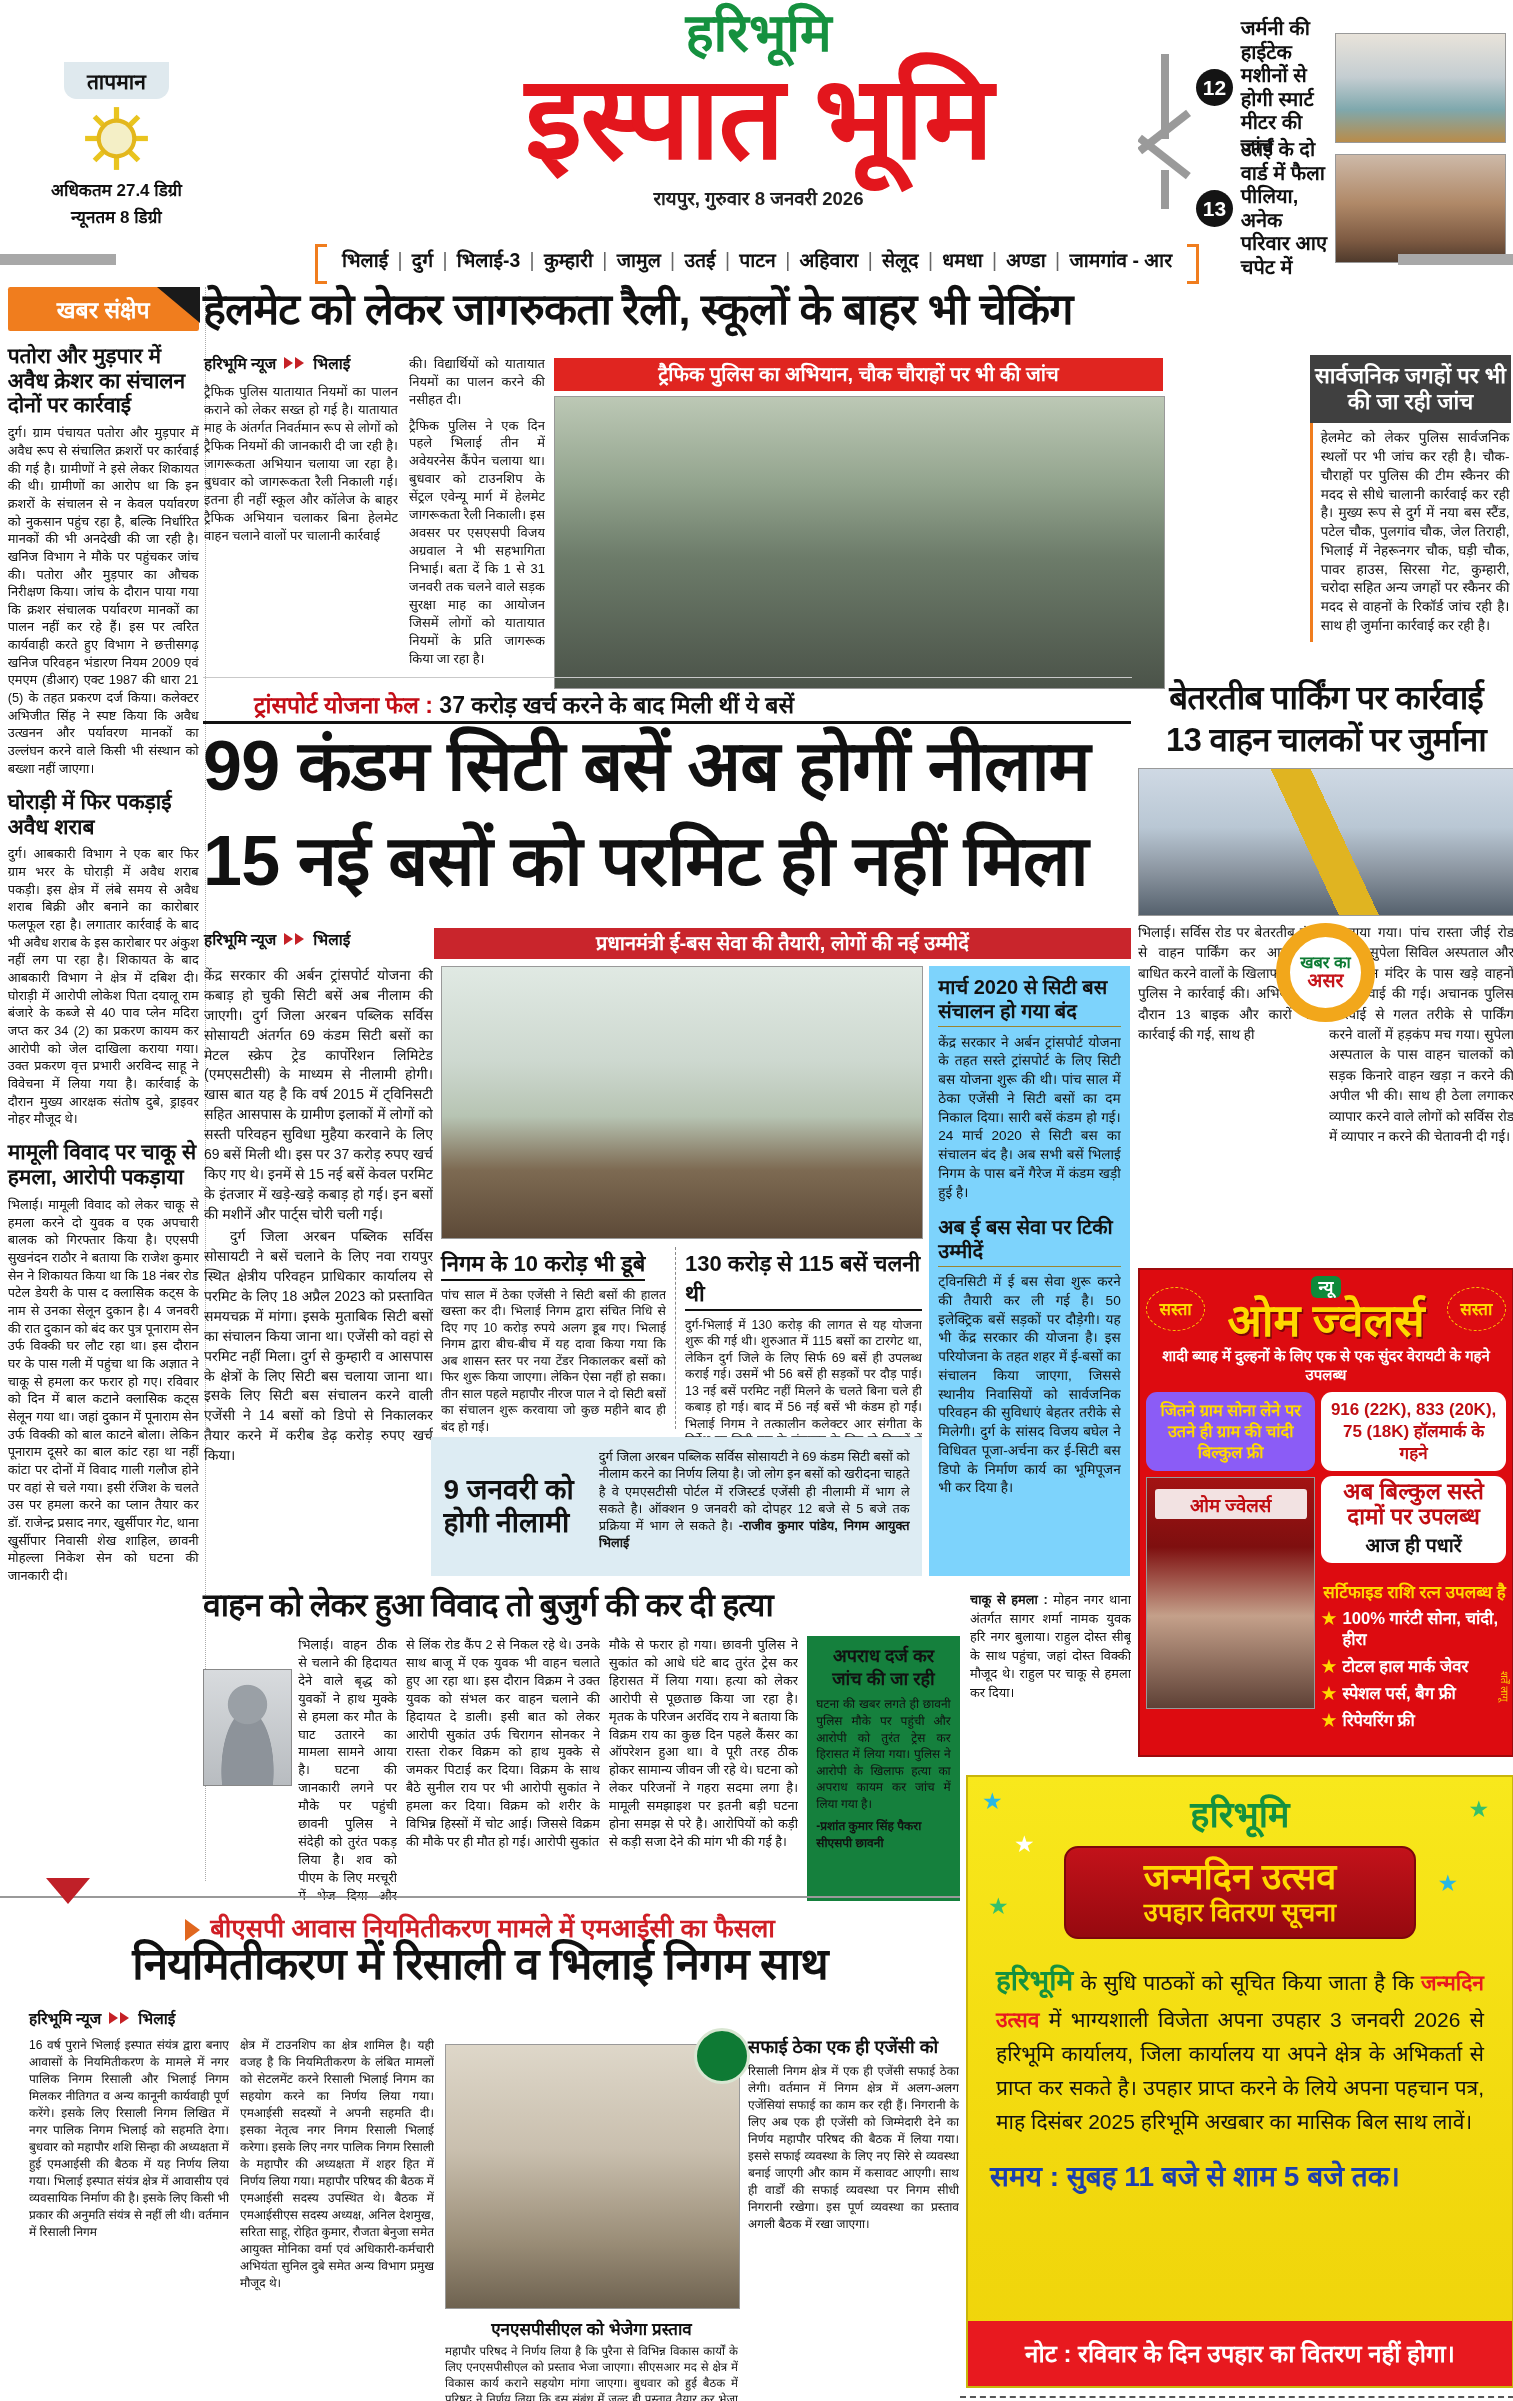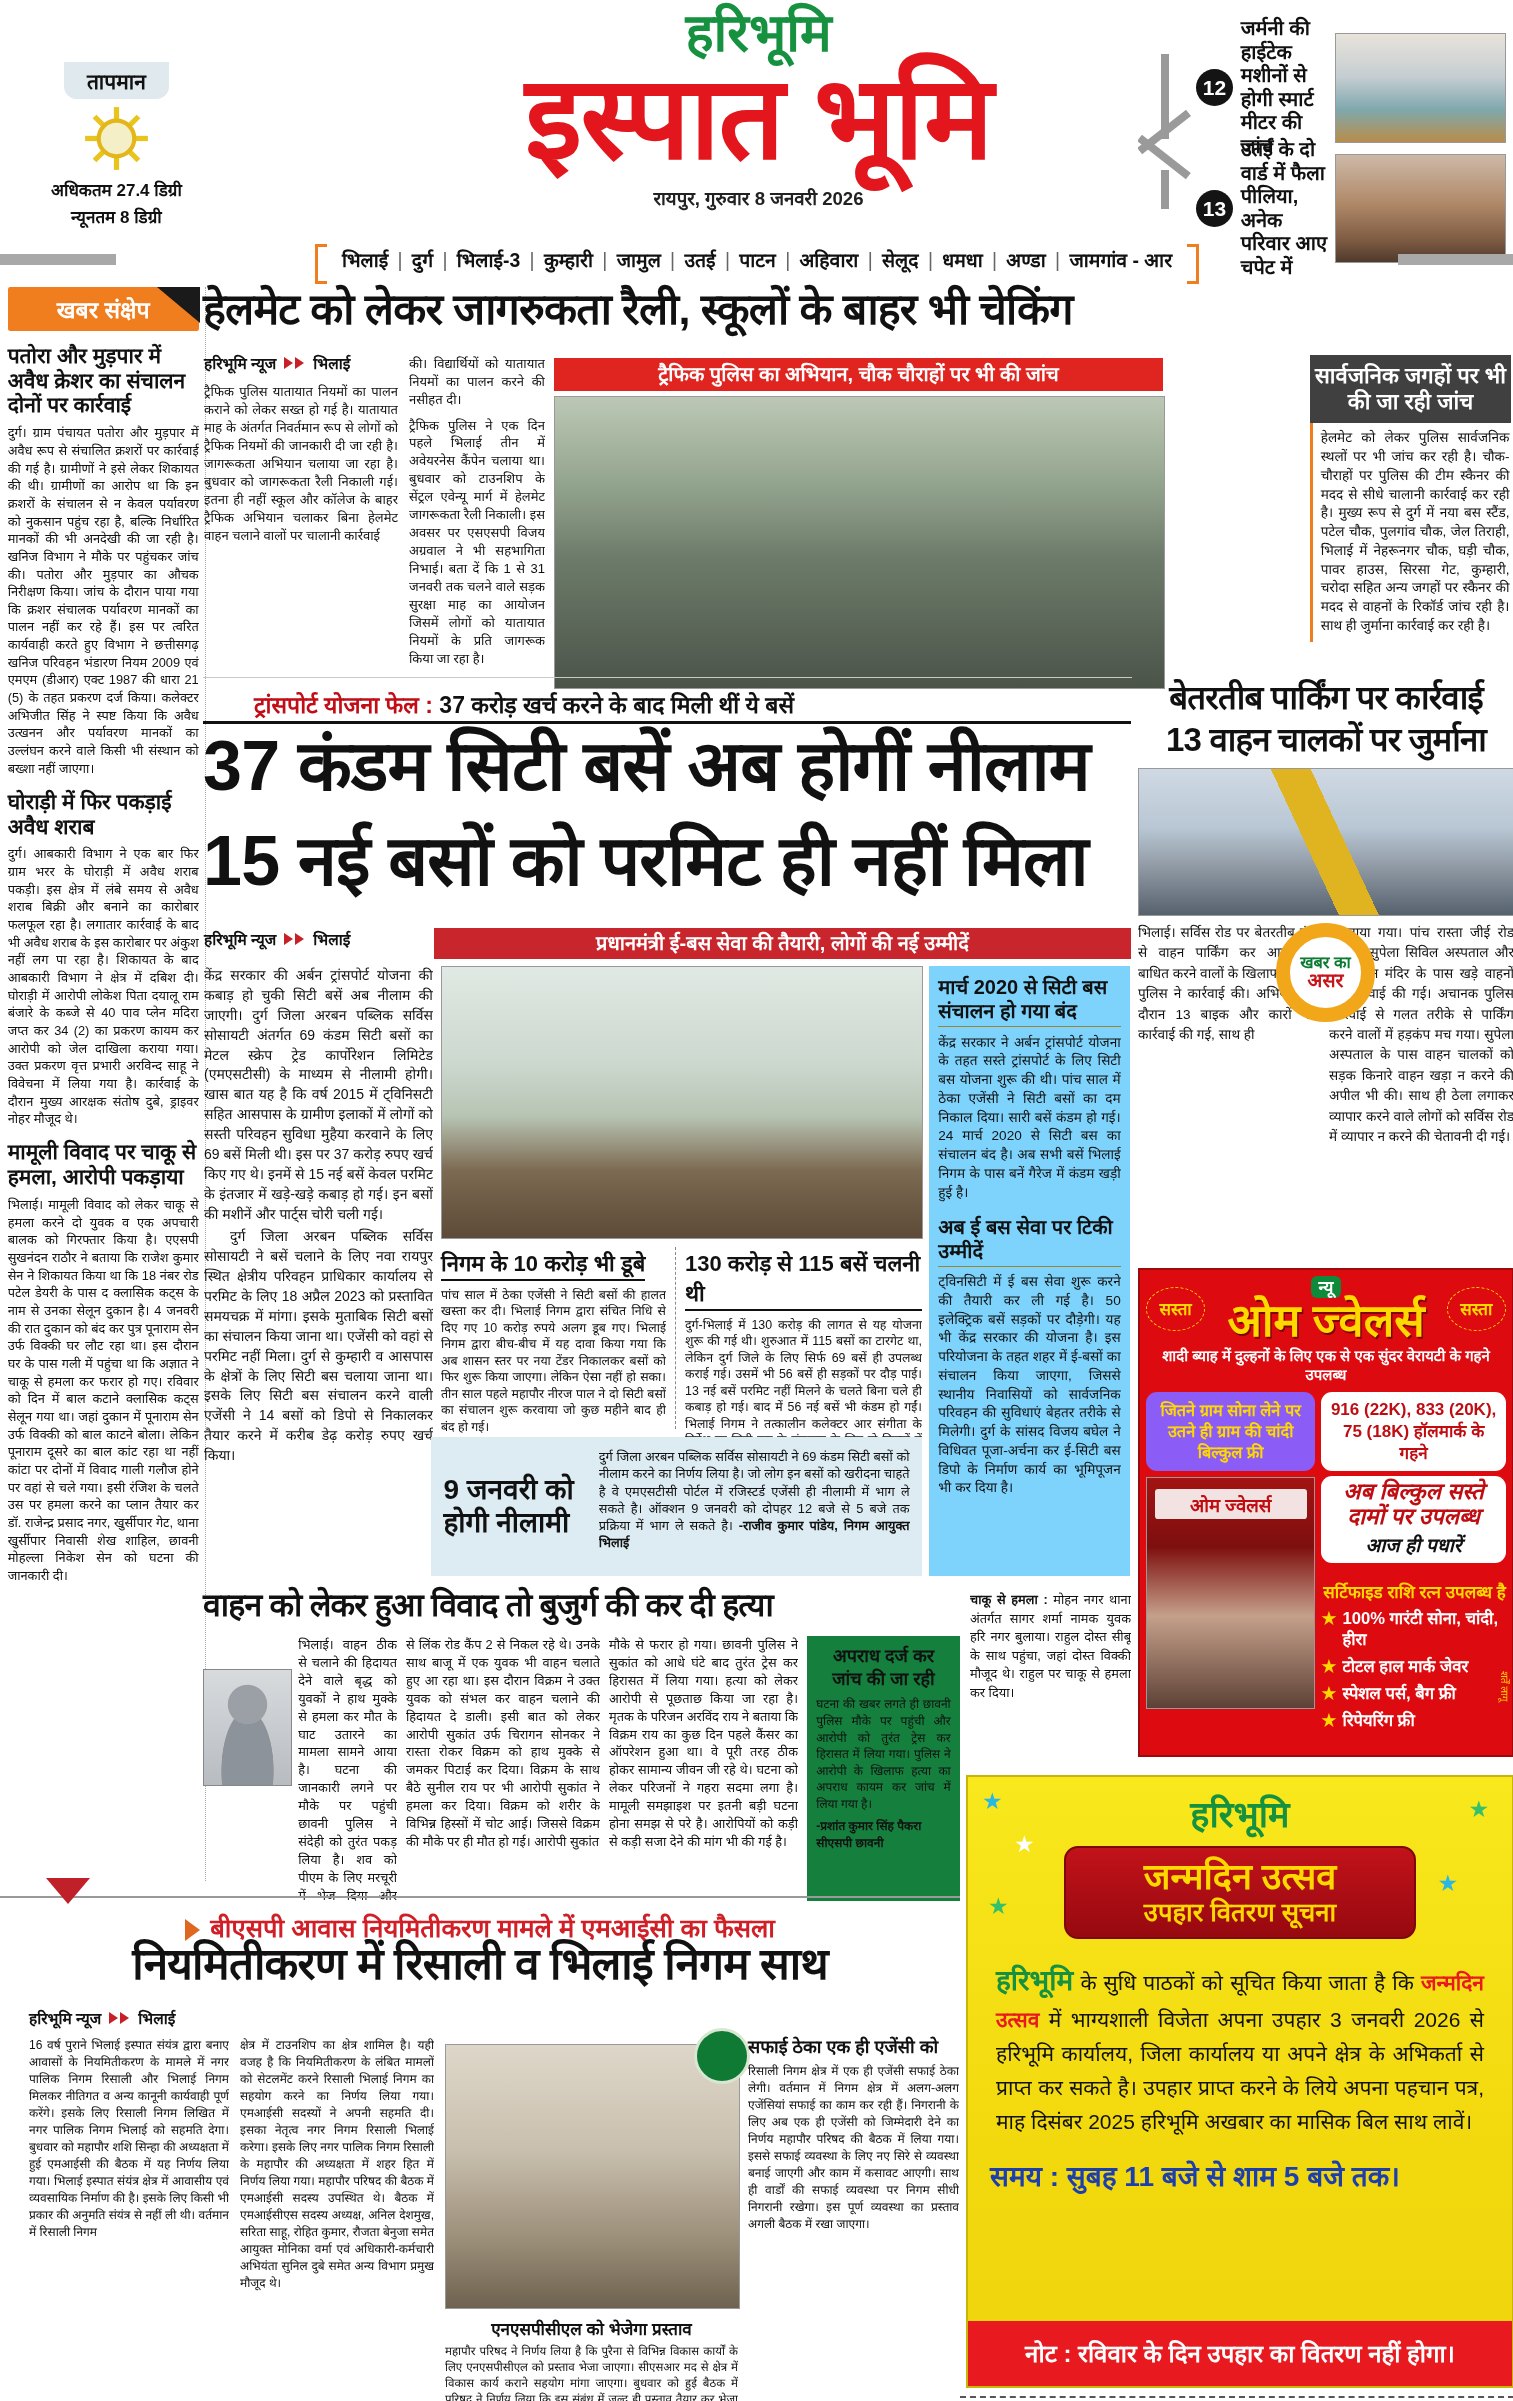--- a/index.html
+++ b/index.html
@@ -204,21 +204,21 @@
     <div class="side-box-head">सार्वजनिक जगहों पर भी की जा रही जांच</div>
     <div class="jtext" style="font-size:13.6px;border-left:3.9px solid #f07d1e;padding:6.2px 1.5px 6.2px 7.7px;">हेलमेट को लेकर पुलिस सार्वजनिक स्थलों पर भी जांच कर रही है। चौक-चौराहों पर पुलिस की टीम स्कैनर की मदद से सीधे चालानी कार्रवाई कर रही है। मुख्य रूप से दुर्ग में नया बस स्टैंड, पटेल चौक, पुलगांव चौक, जेल तिराही, भिलाई में नेहरूनगर चौक, घड़ी चौक, पावर हाउस, सिरसा गेट, कुम्हारी, चरोदा सहित अन्य जगहों पर स्कैनर की मदद से वाहनों के रिकॉर्ड जांच रही है। साथ ही जुर्माना कार्रवाई कर रही है।</div>
   </div>
 
   <div class="rule" style="left:203px;top:677px;width:929px;height:0.8px;"></div>
 
   <div class="abs t-kicker" style="left:203px;top:688px;width:928px;height:36px;box-sizing:border-box;">
     <span class="lab">ट्रांसपोर्ट योजना फेल :</span>
     <span>37 करोड़ खर्च करने के बाद मिली थीं ये बसें</span>
   </div>
-  <h1 class="abs big-hl" style="left:203px;top:731px;width:929px;font-size:70px;">37 कंडम सिटी बसें अब होगीं नीलाम</h1>
+  <h1 class="abs big-hl" style="left:203px;top:731px;width:929px;font-size:70px;">99 कंडम सिटी बसें अब होगीं नीलाम</h1>
   <h1 class="abs big-hl" style="left:203px;top:826px;width:929px;font-size:70px;">15 नई बसों को परमिट ही नहीं मिला</h1>
 
   <div class="abs" style="left:204px;top:928px;width:225px;">
     <span class="byline">हरिभूमि न्यूज</span>
     <span class="arrows"><i></i><i></i></span>
     <span class="byline">भिलाई</span>
   </div>
   <div class="abs t-strip" style="left:434px;top:928px;width:697px;height:31px;line-height:31px;">प्रधानमंत्री ई-बस सेवा की तैयारी, लोगों की नई उम्मीदें</div>
 
   <div class="abs" style="left:204px;top:966px;width:229px;height:610px;">
@@ -276,21 +276,21 @@
     <div class="om-sub" style="padding:4.6px 6.2px;">शादी ब्याह में दुल्हनों के लिए एक से एक सुंदर वेरायटी के गहने उपलब्ध</div>
     <div style="display:flex;gap:6.2px;padding:3.1px 6.2px;">
       <div style="flex:0 0 169px;">
         <div class="om-offer">जितने ग्राम सोना लेने पर उतने ही ग्राम की चांदी बिल्कुल फ्री</div>
         <div class="photo photo-shop" style="width:169px;height:232px;margin-top:6.2px;position:relative;box-sizing:border-box;">
           <div style="position:absolute;left:7.7px;top:11px;right:7.7px;background:rgba(255,255,255,0.88);color:#c00d12;font-weight:bold;font-size:18.6px;text-align:center;padding:2.3px 0;border-radius:3.1px;">ओम ज्वेलर्स</div>
         </div>
       </div>
       <div style="flex:1;">
         <div class="om-white" style="font-size:17px;line-height:1.3;">916 (22K), 833 (20K), 75 (18K) हॉलमार्क के गहने</div>
-        <div style="background:#fff;border-radius:11px;margin-top:4.6px;padding:4.6px 3.1px;text-align:center;font-style:italic;">
+        <div style="background:#fff;border-radius:11px;margin-top:4.6px;padding:4.6px 3.1px;text-align:center;">
           <div style="color:#c00d12;font-weight:bold;font-size:22.5px;line-height:1.1;">अब बिल्कुल सस्ते</div>
           <div style="color:#c00d12;font-weight:bold;font-size:22.5px;line-height:1.1;">दामों पर उपलब्ध</div>
           <div style="color:#111;font-weight:bold;font-size:19.4px;margin-top:1.5px;">आज ही पधारें</div>
         </div>
         <div style="color:#ffd800;font-weight:bold;font-size:17px;text-align:right;margin-top:17px;">सर्टिफाइड राशि रत्न उपलब्ध है</div>
         <div class="om-bullet">
             <span class="star">★</span>
             <span>100% गारंटी सोना, चांदी, हीरा</span>
           </div>
         <div class="om-bullet">

